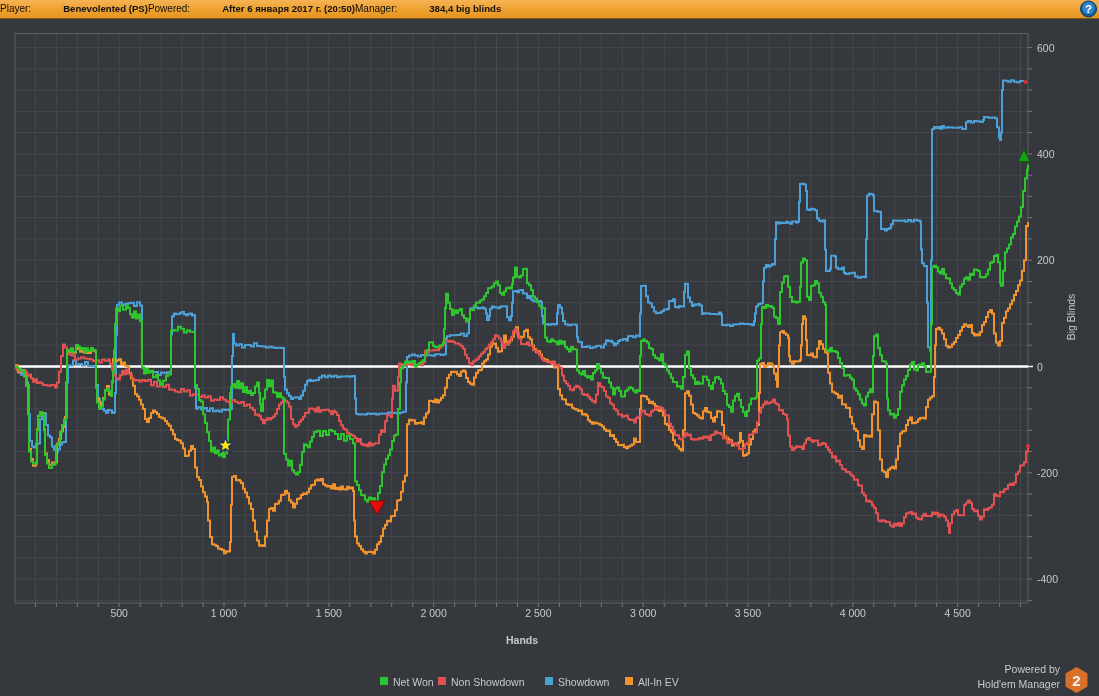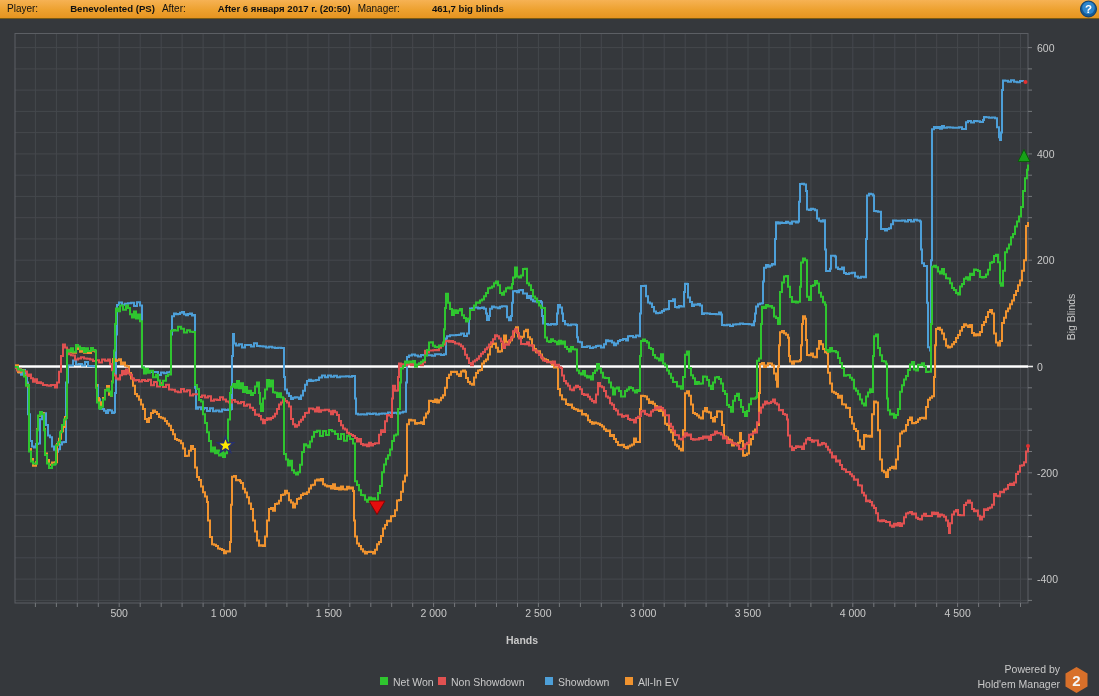--- a/index.html
+++ b/index.html
@@ -1,23 +1,23 @@
 <!DOCTYPE html>
 <html><head><meta charset="utf-8"><style>
 html,body{margin:0;padding:0;background:#35383c;width:1099px;height:696px;overflow:hidden;}
 body{font-family:"Liberation Sans",sans-serif;position:relative;}
 #bar{position:absolute;left:0;top:0;width:1099px;height:18px;background:linear-gradient(#f6b254,#eda12f 55%,#e69420);border-bottom:1px solid #7a5a14;color:#111;font-size:10px;line-height:18px;white-space:nowrap;}
-#bar span{margin-left:7px;}
+#bar span{}
 #bar b{margin-left:4px;font-size:9.6px;padding-left:28px;}
 svg{position:absolute;left:0;top:0;}
 .ax{fill:#c9c9c9;font-size:10.5px;font-family:"Liberation Sans",sans-serif;}
 .am{text-anchor:middle;}
 </style></head>
 <body>
-<div id="bar"><span>Player:</span><b>Benevolented (PS)</b><span>After:</span><b>After 6 января 2017 г. (20:50)</b><span>Manager:</span><b>461,7 big blinds</b></div>
+<div id="bar"><span>Player:</span><b>Benevolented (PS)</b><span>Powered:</span><b>After 6 января 2017 г. (20:50)</b><span>Manager:</span><b>384,4 big blinds</b></div>
 <svg width="1099" height="696" viewBox="0 0 1099 696">
   <g stroke="#45484d" stroke-width="1">
       <line x1="35.4" y1="33.5" x2="35.4" y2="603"></line>
       <line x1="56.4" y1="33.5" x2="56.4" y2="603"></line>
       <line x1="77.3" y1="33.5" x2="77.3" y2="603"></line>
       <line x1="98.3" y1="33.5" x2="98.3" y2="603"></line>
       <line x1="119.2" y1="33.5" x2="119.2" y2="603"></line>
       <line x1="140.2" y1="33.5" x2="140.2" y2="603"></line>
       <line x1="161.2" y1="33.5" x2="161.2" y2="603"></line>
       <line x1="182.1" y1="33.5" x2="182.1" y2="603"></line>

